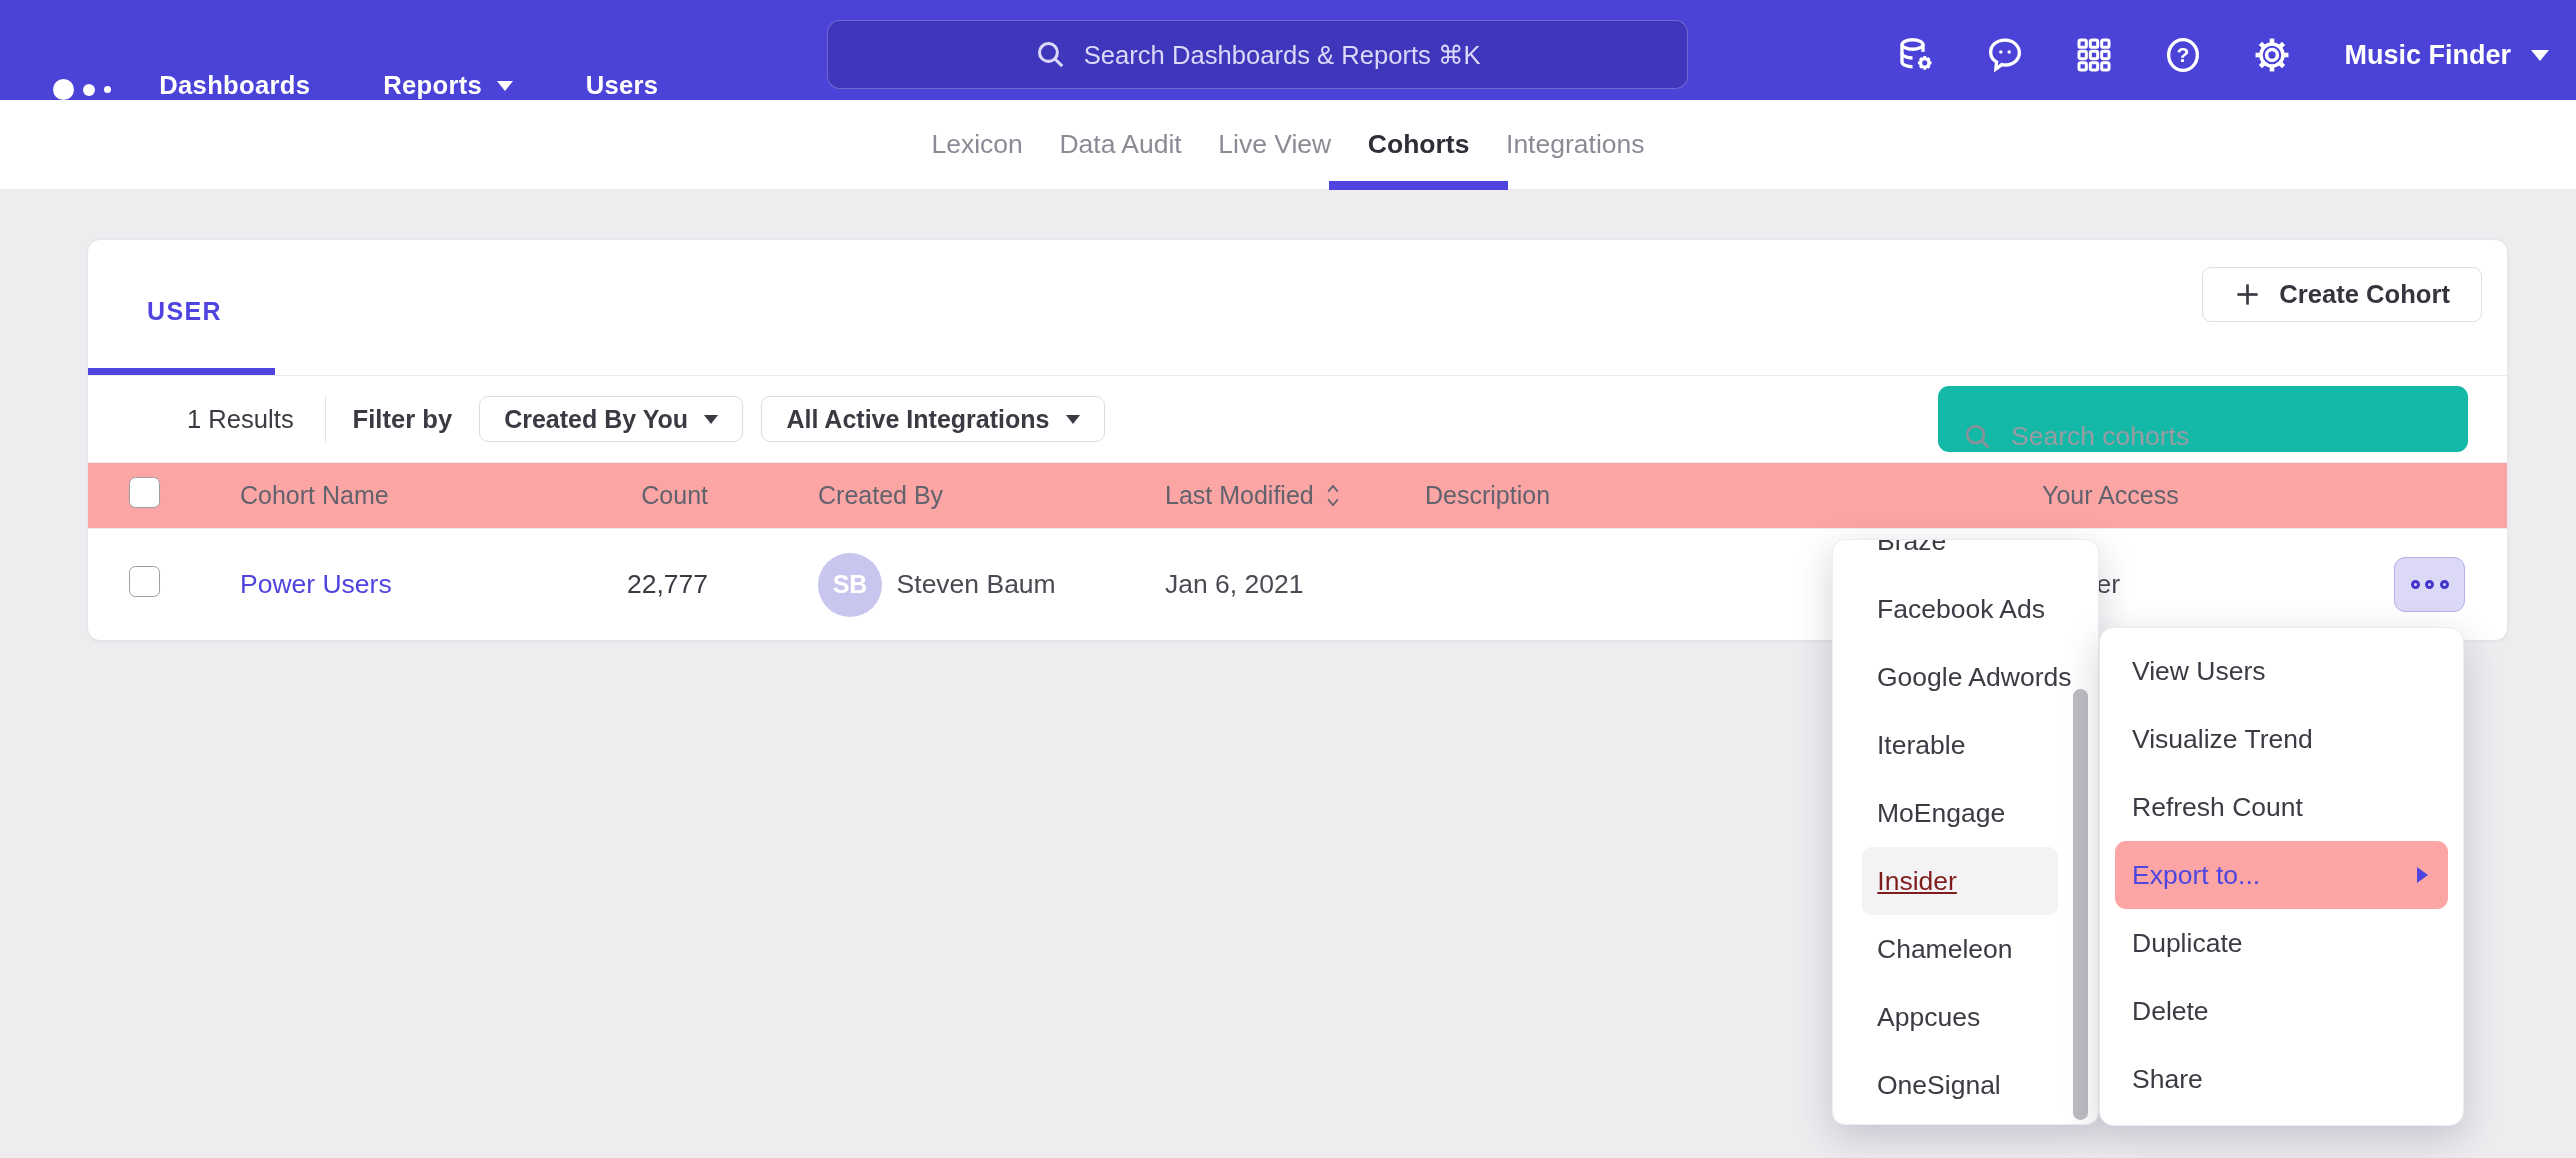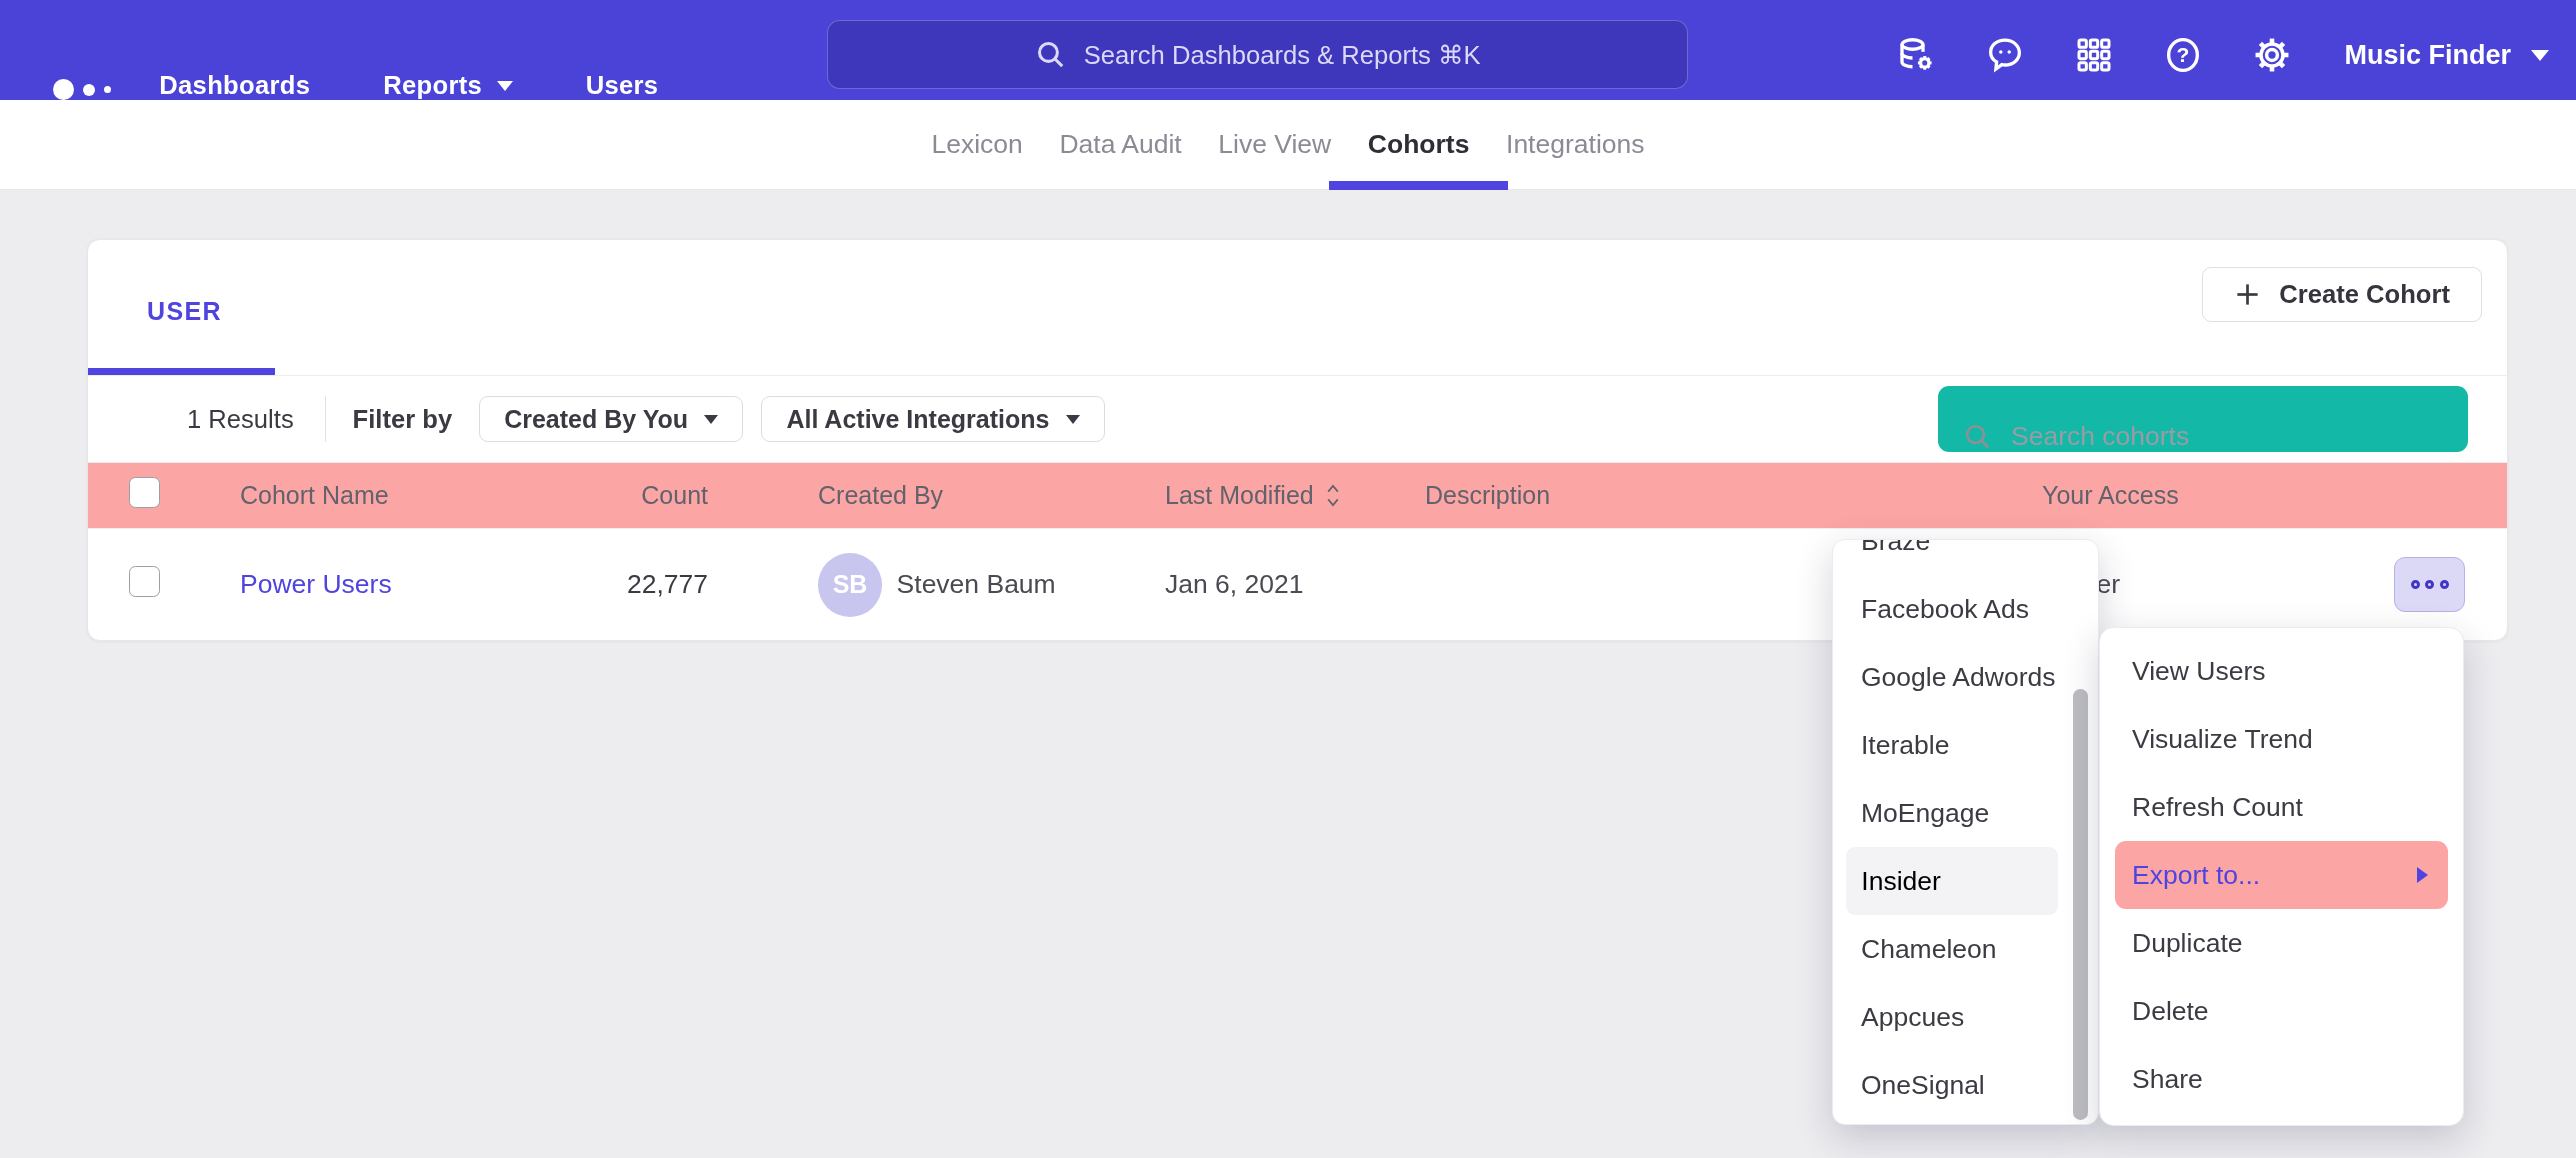--- a/index.html
+++ b/index.html
@@ -62,23 +62,23 @@
   .cell-count { text-align:right; color:#3a3a42; }
   .cell-created { display:flex; align-items:center; gap:14.6px; }
   .avatar { width:64px; height:64px; border-radius:50%; background:#c8c5ee; color:#fff; font-size:25px; font-weight:600; display:flex; align-items:center; justify-content:center; }
   .ooo-btn { width:71px; height:55px; background:#dbd9f5; border:1.8px solid #b5b1e9; border-radius:11px; display:flex; align-items:center; justify-content:center; gap:5.5px; cursor:pointer; }
   .ooo-btn i { width:9px; height:9px; border:3.7px solid #4236c9; border-radius:50%; display:block; }
 
   
   .menu { position:absolute; background:#fff; border:0.9px solid #ebebf0; box-shadow:0 12.8px 37px rgba(35,35,70,.20); z-index:10; }
   .menu li { list-style:none; height:68px; display:flex; align-items:center; font-size:26.5px; color:#3b3b43; cursor:pointer; }
   .menu-left { left:1832px; top:539px; width:267px; height:586px; border-radius:12.8px; overflow:hidden; }
-  .menu-left ul { margin-top:-33px; }
+  .menu-left ul { margin-top:-33px;padding-left:16px; }
   .menu-left li { padding-left:28px; }
-  .menu-left li.hl { margin:0 40px 0 12.8px; padding-left:15.5px; background:#f3f3f6; border-radius:9px; color:#000000; }
+  .menu-left li.hl { margin:0 40px 0 12.8px; padding-left:15.5px; background:#f3f3f6; border-radius:9px; color:#7f1d1d;text-decoration:underline; }
   .scroll-thumb { position:absolute; left:240px; top:149px; width:14.6px; height:431px; border-radius:7.3px; background:#bcbcc2; cursor:pointer; }
   .menu-right { left:2099px; top:627px; width:365px; height:499px; border-radius:14.6px; padding-top:9px; }
   .menu-right li { padding-left:32px; }
   .menu-right li.hl { margin:0 14.6px; padding-left:17.4px; background:#fca5a5; border-radius:11px; color:#4f44e0; position:relative; }
   .submenu-arrow { position:absolute; right:20px; width:0; height:0; border-top:8.2px solid transparent; border-bottom:8.2px solid transparent; border-left:11px solid #4f44e0; }
 </style>
 </head>
 <body>
 
 <header class="topnav">

